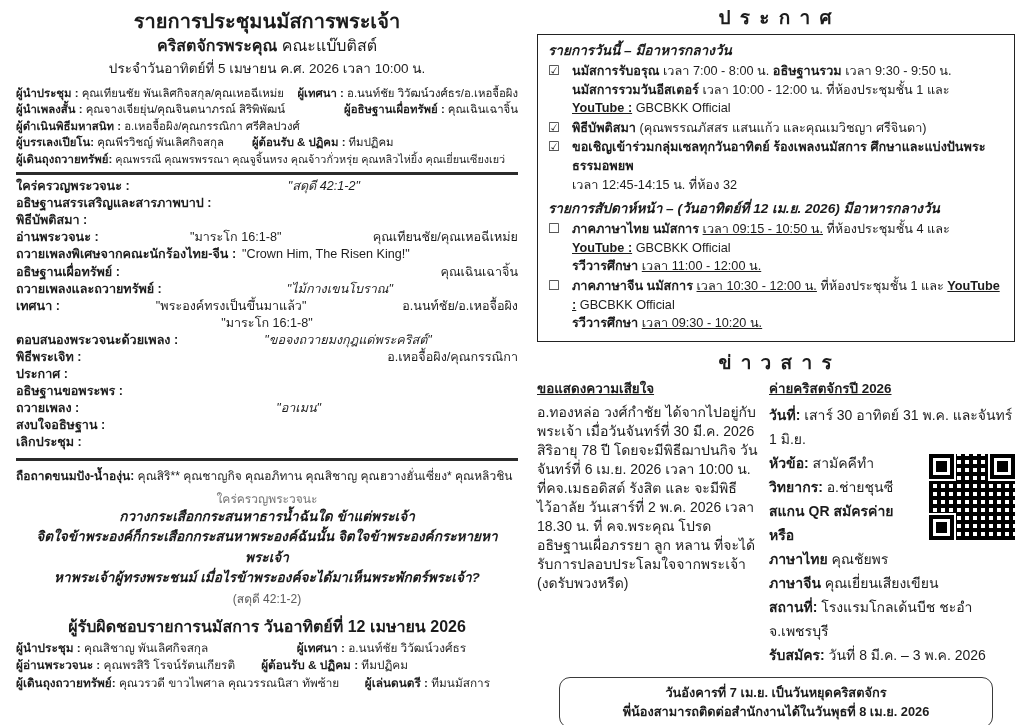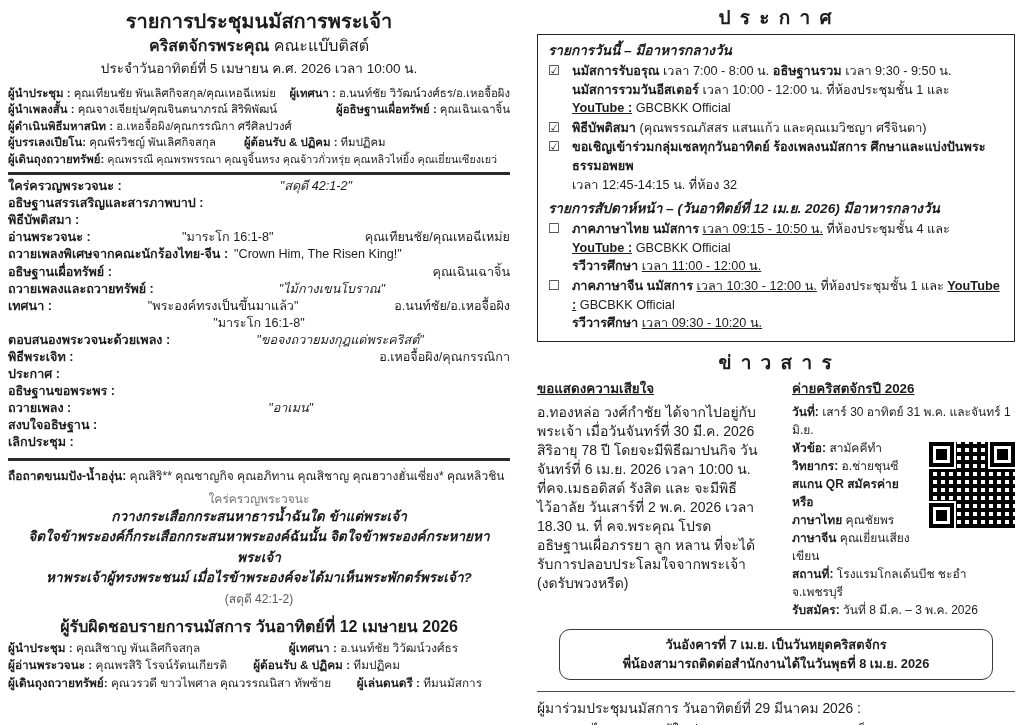--- a/index.html
+++ b/index.html
@@ -3,21 +3,21 @@
 <meta charset="utf-8">
 <style>
   html,body{margin:0;padding:0;background:#ffffff;}
   body{font-family:"Liberation Sans","DejaVu Sans",sans-serif;color:#1c1c1c;}
   .page{position:relative;width:1024px;height:725px;background:#fff;overflow:hidden;}
   .b{font-weight:bold;}
   .it{font-style:italic;}
   .u{text-decoration:underline;}
 
   
-  .col-left{position:absolute;left:8px;top:8px;width:502px;}
+  .col-left{position:absolute;left:16px;top:8px;width:502px;}
   .title{font-size:20px;font-weight:bold;text-align:center;line-height:26px;}
   .church-line{font-size:16px;text-align:center;line-height:22px;margin-top:1px;}
   .date-line{font-size:13.5px;text-align:center;line-height:19px;margin-top:2px;}
   .roles{margin-top:7px;font-size:11.4px;line-height:16.4px;}
   .role-line{display:flex;justify-content:space-between;white-space:nowrap;align-items:center;}
   .hr-thick{border-top:3px solid #2b2b2b;margin:5px 0 3px;}
   .order-row{display:grid;grid-template-columns:auto 1fr auto;font-size:12.6px;line-height:17.1px;}
   .order-row .lbl{font-weight:bold;white-space:nowrap;}
   .order-row .ctr{text-align:center;padding:0 6px;}
   .order-row .ctr.leftish{text-align:left;}
@@ -30,26 +30,26 @@
   .next-roles{font-size:11.8px;line-height:17.6px;margin-top:2px;}
 
   
   .col-right{position:absolute;left:537px;top:6px;width:478px;}
   .sec-title{font-size:19px;font-weight:bold;letter-spacing:2px;text-align:center;line-height:24px;}
   .ann-box{border:1.6px solid #222;padding:5px 10px 8px;margin-top:4px;}
   .ann-header{font-size:13.6px;font-weight:bold;font-style:italic;line-height:21px;}
   .ann-item{display:grid;grid-template-columns:24px 1fr;font-size:12.7px;line-height:18.6px;margin-top:1px;}
   .chk{font-size:13px;line-height:18.6px;}
   .yt{font-weight:bold;text-decoration:underline;cursor:pointer;}
-  .news-cols{display:flex;gap:31px;margin-top:4px;}
+  .news-cols{display:flex;gap:8px;margin-top:4px;}
   .news-left{width:224px;}
   .news-right{flex:1;}
   .news-header{font-size:13.4px;font-weight:bold;text-decoration:underline;line-height:20px;}
   .cond-body{font-size:14px;line-height:19px;margin-top:4px;}
-  .camp-row{font-size:12px;line-height:18px;}
+  .camp-row{font-size:14px;line-height:24px;}
   .qr{float:right;width:86px;height:86px;margin:3px 0 4px 7px;position:relative;
       background:
         repeating-linear-gradient(0deg,#000 0 4px,rgba(255,255,255,0) 4px 8px),
         repeating-linear-gradient(90deg,#000 0 4px,#fff 4px 8px);}
   .qr .f{position:absolute;width:17px;height:17px;border:4px solid #000;outline:2px solid #fff;background:#fff;}
   .qr .f::after{content:"";position:absolute;inset:3px;background:#000;}
   .qr .f.tl{left:0;top:0;} .qr .f.tr{right:0;top:0;} .qr .f.bl{left:0;bottom:0;}
   .holiday-box{border:1.5px solid #3a3a3a;border-radius:11px;width:86%;margin:10px auto 0;
       text-align:center;font-size:12.8px;font-weight:bold;line-height:19.5px;padding:5px 10px;}
   .hr-thin{border-top:1.4px solid #4a4a4a;margin-top:11px;}

